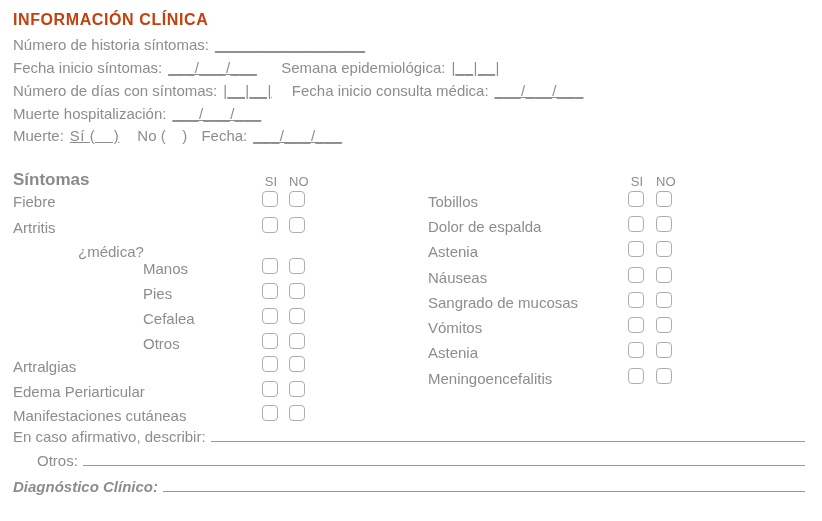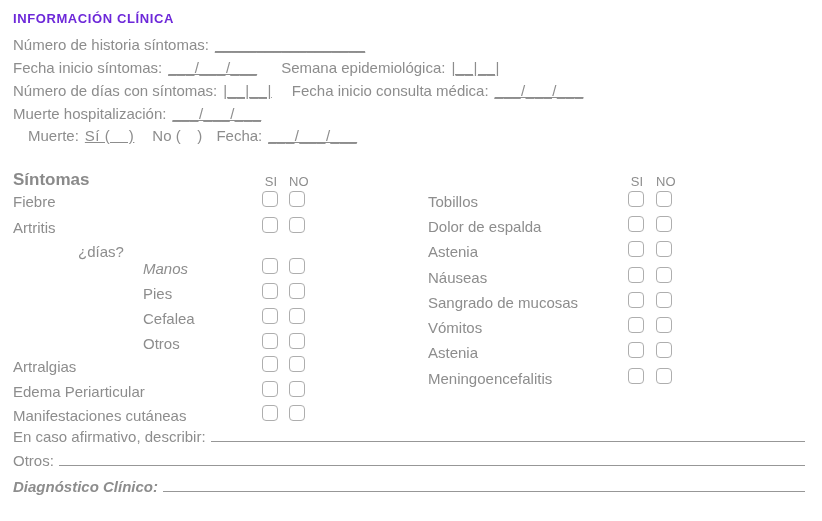--- a/index.html
+++ b/index.html
@@ -1,21 +1,21 @@
 <!DOCTYPE html>
 <html><head>
 <meta charset="utf-8">
 <style>
   html,body{margin:0;padding:0;background:#fff;}
   .page{
     position:relative;width:822px;height:521px;background:#ffffff;overflow:hidden;
     font-family:"Liberation Sans",sans-serif;color:#8d8d8d;
   }
   .abs{position:absolute;}
-  .title{font-size:13px;letter-spacing:.6px;font-weight:600;color:#6d28d9;}
+  .title{font-size:16px;letter-spacing:.6px;font-weight:600;color:#c2410c;}
   .hline{font-size:15px;white-space:nowrap;}
   .lbl{white-space:pre;}
   .value{margin-left:6px;white-space:pre;letter-spacing:.5px;text-decoration:underline;}
   .blank{letter-spacing:0;white-space:pre;}
   .gap24{margin-left:24px;text-align:center;}
   .gap20{margin-left:20px;}
   .gap18{margin-left:18px;}
   .gap14{margin-left:14px;}
   .sym-title{font-size:17px;font-weight:bold;color:#8a8a8a;}
   .colhead{font-size:13px;width:18px;text-align:center;color:#8d8d8d;}
@@ -45,21 +45,21 @@
   </div>
 
   <div class="abs hline" style="left:13px;top:82px;">
     <span class="lbl">Número de días con síntomas:</span><span class="value">|__|__|</span><span class="lbl gap20">Fecha inicio consulta médica:</span><span class="value">___/___/___</span>
   </div>
 
   <div class="abs hline" style="left:13px;top:105px;">
     <span class="lbl">Muerte hospitalización:</span><span class="value">___/___/___</span>
   </div>
 
-  <div class="abs hline" style="left:28px;top:127px;">
+  <div class="abs hline" style="left:13px;top:127px;">
     <span class="lbl">Muerte:</span><span class="value">Sí (    )</span><span class="lbl gap18">No (    )</span><span class="lbl gap14">Fecha:</span><span class="value">___/___/___</span>
   </div>
 
   <div class="abs sym-title" style="left:13px;top:170px;">Síntomas</div>
 
   <div class="abs colhead" style="left:262px;top:174px;">SI</div>
   <div class="abs colhead" style="left:289px;top:174px;">NO</div>
 
   <div class="abs colhead" style="left:628px;top:174px;">SI</div>
   <div class="abs colhead" style="left:656px;top:174px;">NO</div>
@@ -68,23 +68,23 @@
     <span>Fiebre</span>
     <span class="cb" style="left:249px;"></span>
     <span class="cb" style="left:276px;"></span>
   </div>
   <div class="sym-row" style="left:13px;top:216px;width:310px;">
     <span>Artritis</span>
     <span class="cb" style="left:249px;"></span>
     <span class="cb" style="left:276px;"></span>
   </div>
   <div class="sym-row" style="left:78px;top:240px;width:245px;">
-    <span>¿días?</span>
+    <span>¿médica?</span>
   </div>
-  <div class="sym-row" style="left:143px;top:257px;width:180px;font-style:italic;">
+  <div class="sym-row" style="left:143px;top:257px;width:180px;">
     <span>Manos</span>
     <span class="cb" style="left:119px;"></span>
     <span class="cb" style="left:146px;"></span>
   </div>
   <div class="sym-row" style="left:143px;top:282px;width:180px;">
     <span>Pies</span>
     <span class="cb" style="left:119px;"></span>
     <span class="cb" style="left:146px;"></span>
   </div>
   <div class="sym-row" style="left:143px;top:307px;width:180px;">
@@ -151,21 +151,21 @@
   <div class="sym-row" style="left:428px;top:367px;width:260px;">
     <span>Meningoencefalitis</span>
     <span class="cb" style="left:200px;"></span>
     <span class="cb" style="left:228px;"></span>
   </div>
 
   <div class="frow" style="top:428px;">
     <span class="lbl">En caso afirmativo, describir:</span>
     <span class="rule"></span>
   </div>
-  <div class="frow" style="top:452px;">
+  <div class="frow" style="top:452px;margin-left:24px;">
     <span class="lbl">Otros:</span>
     <span class="rule"></span>
   </div>
   <div class="frow" style="top:478px;">
     <span class="lbl bold-italic">Diagnóstico Clínico:</span>
     <span class="rule"></span>
   </div>
 
 </div>
 

